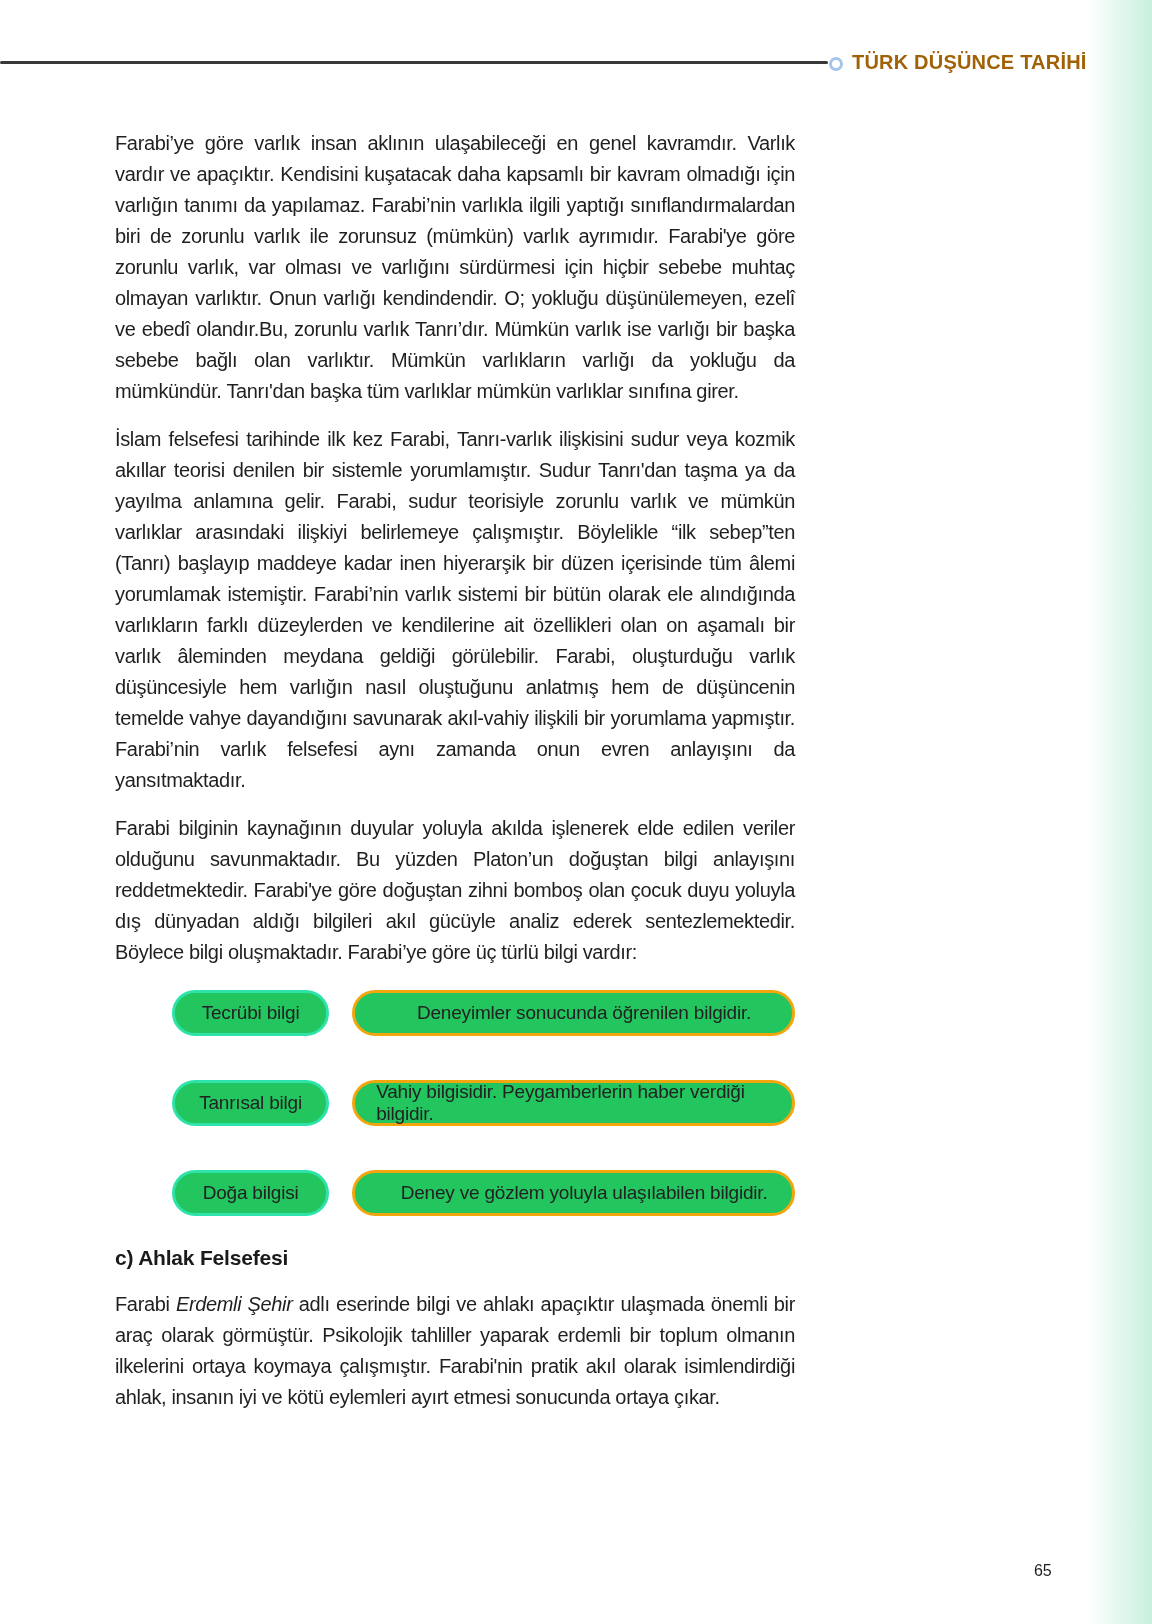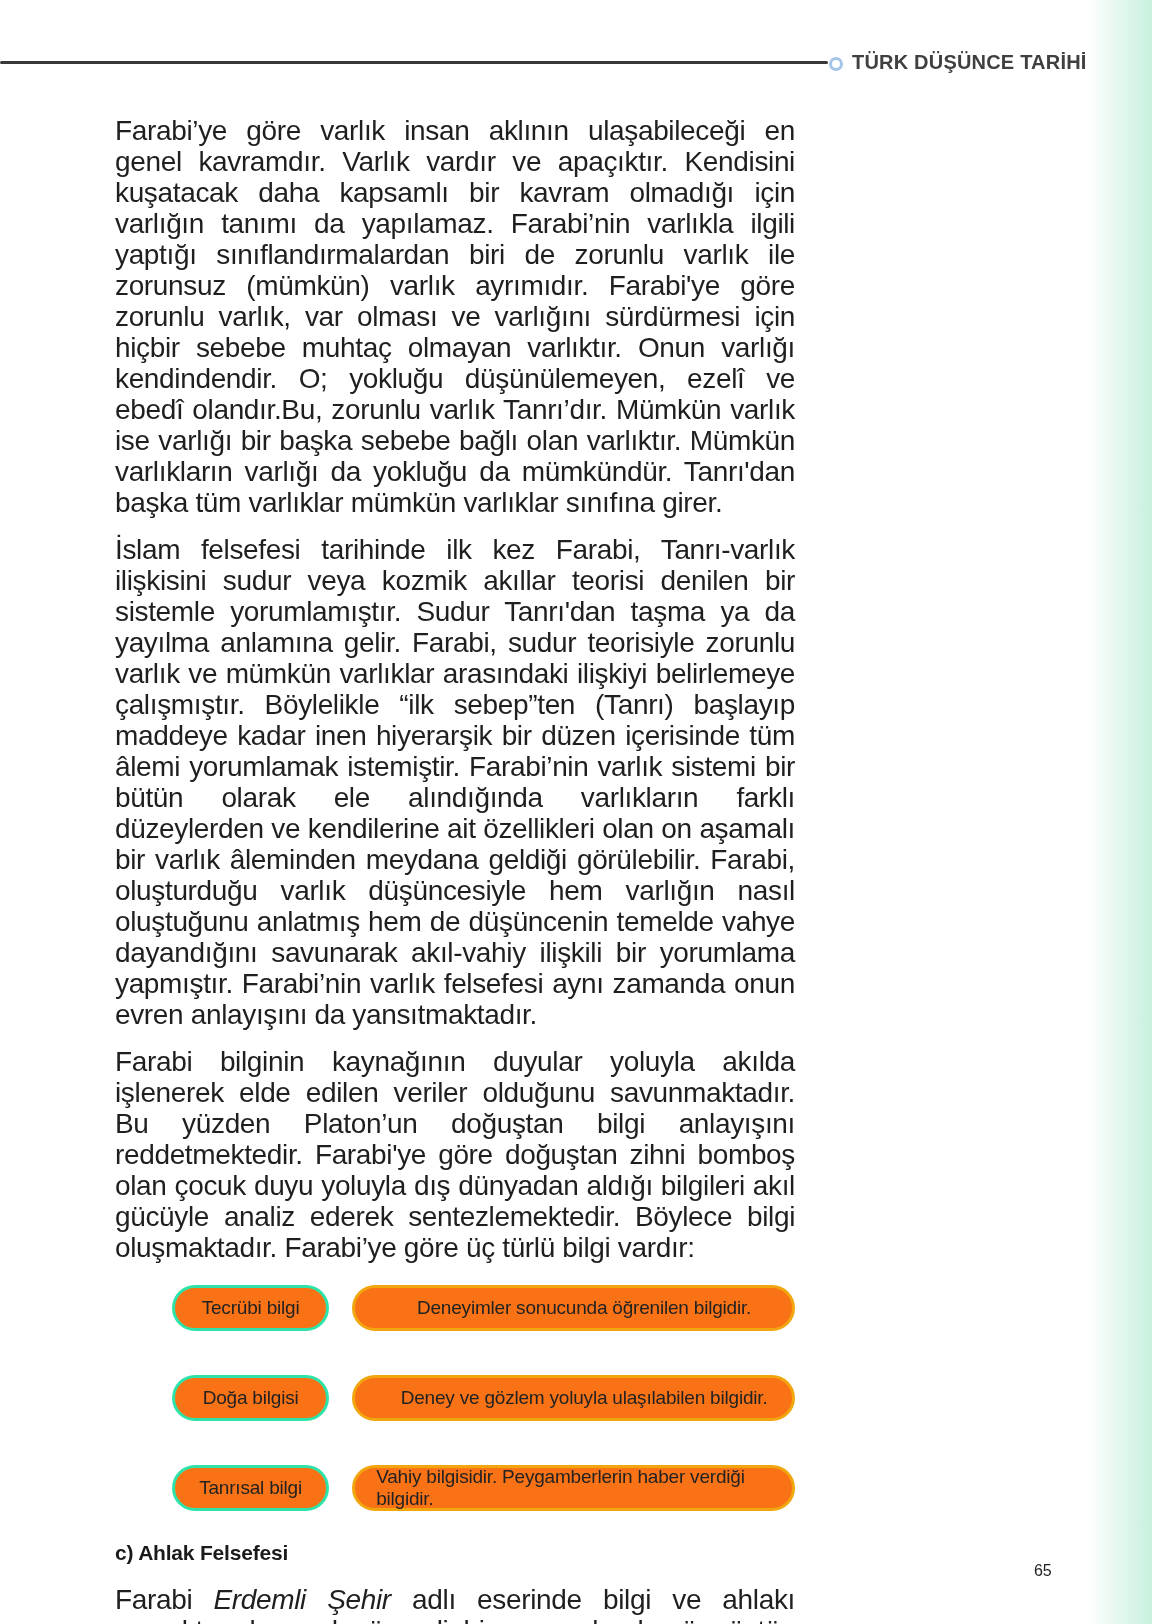--- a/index.html
+++ b/index.html
@@ -47,37 +47,37 @@
     border-radius: 50%;
     background: #ffffff;
   }
   .header-title {
     position: absolute;
     top: 51px;
     left: 852px;
     font-size: 20px;
     font-weight: bold;
     letter-spacing: 0.2px;
-    color: #404040;
+    color: #a16207;
     white-space: nowrap;
   }
 
   
   main {
     position: absolute;
     top: 111px;
     left: 115px;
     width: 680px;
   }
   p.body {
-    font-size: 28px;
+    font-size: 20px;
     line-height: 31px;
     letter-spacing: -0.35px;
     text-align: justify;
-    margin: 4px 0 16px 0;
+    margin: 17px 0 16px 0;
   }
   h2.section-heading {
     font-size: 21px;
     font-weight: bold;
     letter-spacing: -0.2px;
     margin: 26px 0 19px 0;
     color: #1A1A1A;
   }
   h2.section-heading.ahlak {
     margin-top: 30px;
@@ -96,21 +96,21 @@
     gap: 23px;
     margin-bottom: 44px;
   }
   .pill-row:last-child {
     margin-bottom: 0;
   }
   .pill {
     box-sizing: border-box;
     height: 46px;
     border-radius: 23px;
-    background: #f97316;
+    background: #22c55e;
     display: flex;
     align-items: center;
     font-size: 19px;
     letter-spacing: -0.2px;
     color: #222222;
   }
   .pill-label {
     width: 195px;
     justify-content: center;
     border: 3px solid #2EE3A9;
@@ -155,33 +155,33 @@
       <div class="pill pill-label">
         <span>Tecrübi bilgi</span>
       </div>
       <div class="pill pill-desc">
         <span>Deneyimler sonucunda öğrenilen bilgidir.</span>
       </div>
     </div>
 
     <div class="pill-row">
       <div class="pill pill-label">
-        <span>Doğa bilgisi</span>
+        <span>Tanrısal bilgi</span>
       </div>
       <div class="pill pill-desc">
-        <span>Deney ve gözlem yoluyla ulaşılabilen bilgidir.</span>
+        <span>Vahiy bilgisidir. Peygamberlerin haber verdiği bilgidir.</span>
       </div>
     </div>
 
     <div class="pill-row">
       <div class="pill pill-label">
-        <span>Tanrısal bilgi</span>
+        <span>Doğa bilgisi</span>
       </div>
       <div class="pill pill-desc">
-        <span>Vahiy bilgisidir. Peygamberlerin haber verdiği bilgidir.</span>
+        <span>Deney ve gözlem yoluyla ulaşılabilen bilgidir.</span>
       </div>
     </div>
 
   </div>
 
   <h2 class="section-heading ahlak">c) Ahlak Felsefesi</h2>
 
   <p class="body"><span>Farabi </span><em class="work-title">Erdemli Şehir</em><span> adlı eserinde bilgi ve ahlakı apaçıktır ulaşmada önemli bir araç olarak görmüştür. Psikolojik tahliller yaparak erdemli bir toplum olmanın ilkelerini ortaya koymaya çalışmıştır. Farabi'nin pratik akıl olarak isimlendirdiği ahlak, insanın iyi ve kötü eylemleri ayırt etmesi sonucunda ortaya çıkar.</span></p>
 
 </main>

